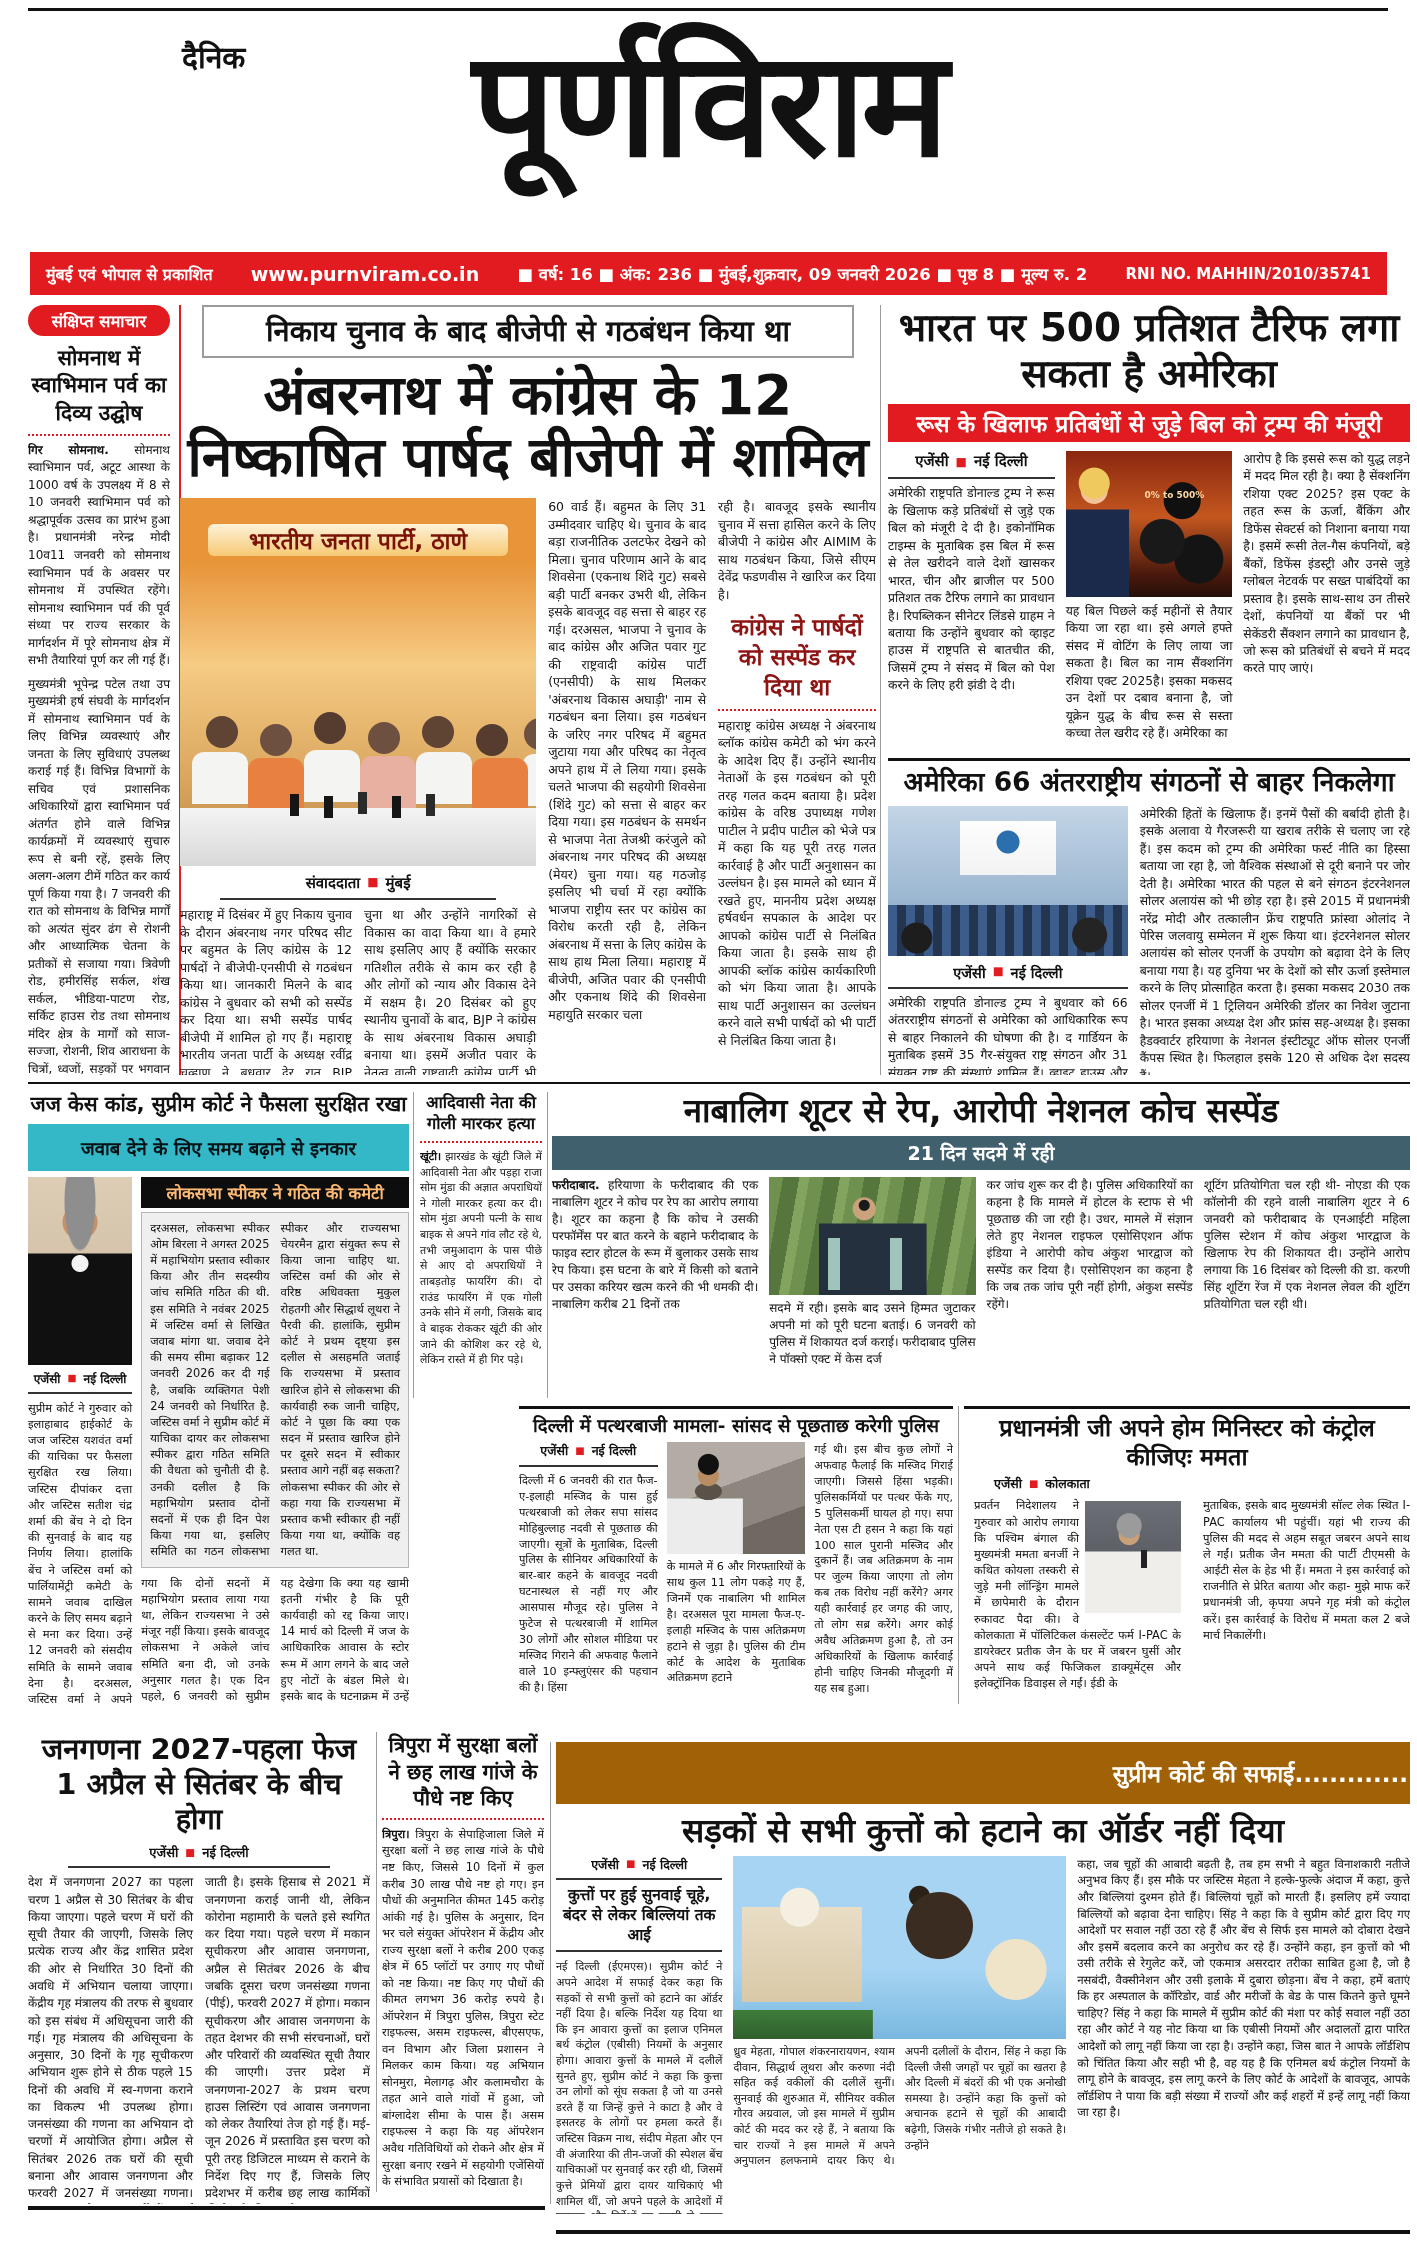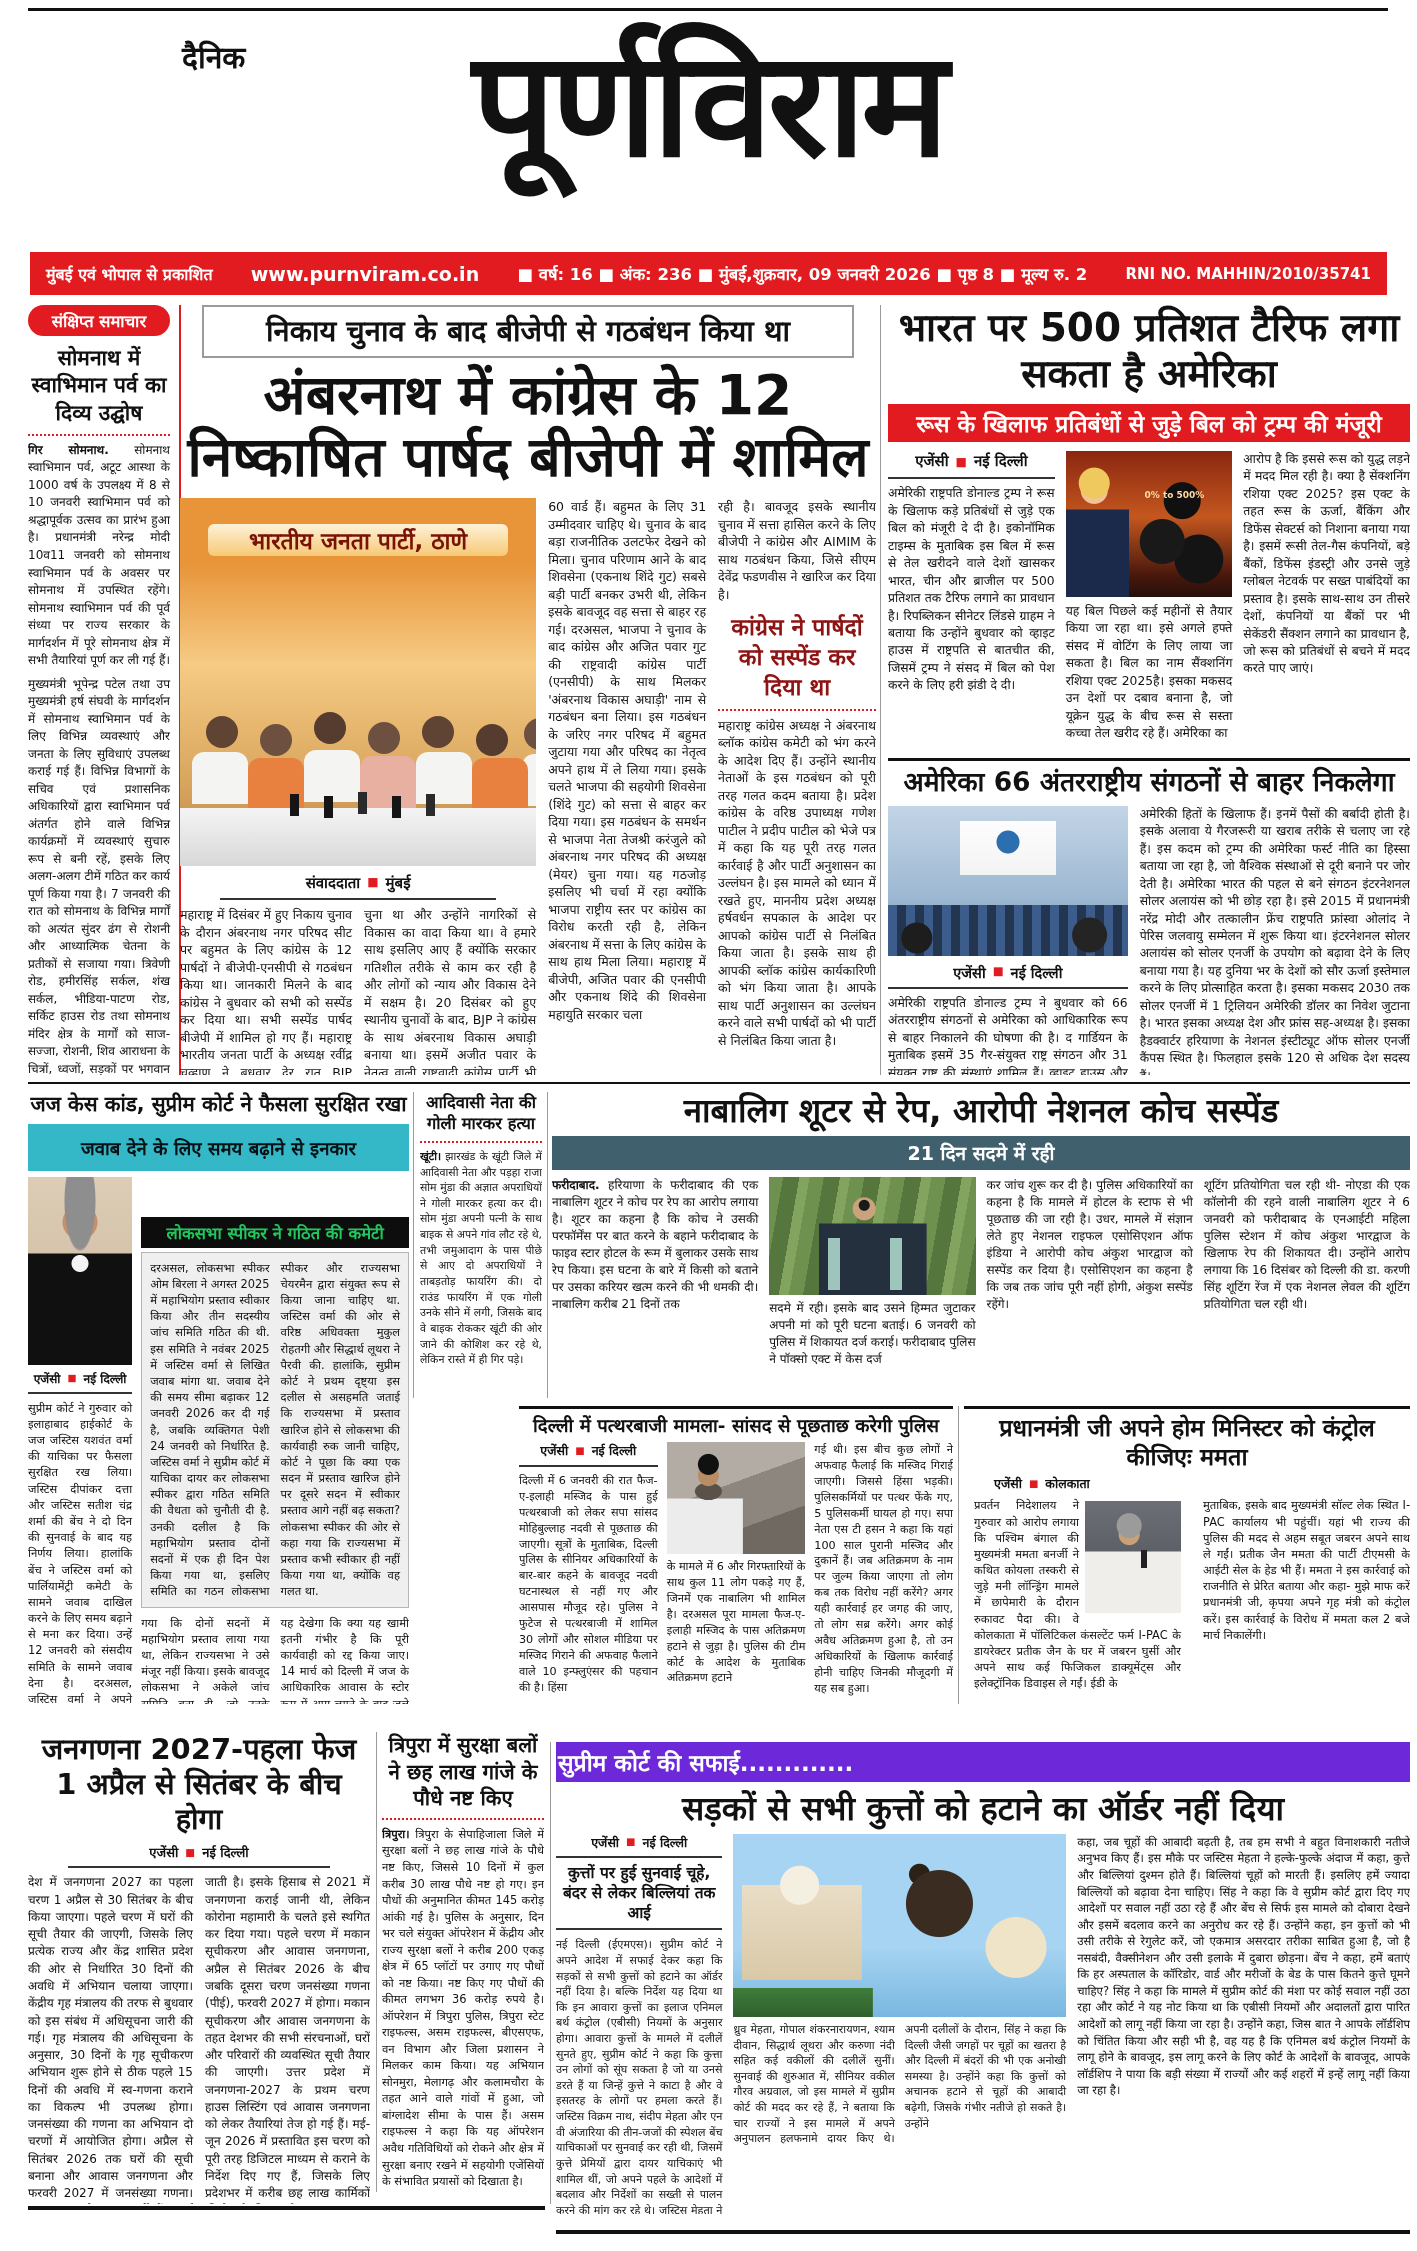--- a/index.html
+++ b/index.html
@@ -98,21 +98,21 @@
   .jleft{width:28%;}
   .judge-photo{height:188px;background:
      radial-gradient(ellipse at 50% 13%, #8e8e8e 0 15px, transparent 16px),
      radial-gradient(circle at 50% 24%, #c6906b 0 17px, transparent 18px),
      radial-gradient(circle at 50% 46%, #f4f4f4 0 8px, transparent 9px),
      linear-gradient(180deg, transparent 76px, #101010 77px),
      linear-gradient(#ddcdb6,#cbb79c);}
   .judge .caption{font-size:12px;margin-top:5px;}
   .jleft p{font-size:11.4px;line-height:1.42;}
   .jright{width:72%;}
-  .comhead{background:#0d0d0d;color:#22c55e;font-size:16.5px;font-weight:700;text-align:center;padding:4px 2px;margin-top:40px;}
+  .comhead{background:#0d0d0d;color:#fdba74;font-size:16.5px;font-weight:700;text-align:center;padding:4px 2px;}
   .combox{background:#efefef;border:1px solid #b5b5b5;padding:7px 8px;column-count:2;column-gap:11px;
           font-size:11.4px;line-height:1.42;text-align:justify;margin-top:4px;}
   .jbottom{column-count:2;column-gap:11px;font-size:11.4px;line-height:1.42;text-align:justify;margin-top:7px;}
 
   
   .tribal{left:420px;top:1092px;width:122px;height:302px;}
   .tribal .hl{font-size:16.5px;line-height:1.3;font-weight:800;}
   .tribal p{font-size:10.8px;line-height:1.45;}
 
   
@@ -161,21 +161,21 @@
   .census .byline{font-size:13px;margin-top:7px;}
   .census .body2{column-count:2;column-gap:12px;font-size:12px;line-height:1.44;text-align:justify;margin-top:4px;}
 
   
   .tripura{left:382px;top:1732px;width:162px;height:472px;}
   .tripura .hl{font-size:20.5px;font-weight:800;line-height:1.3;}
   .tripura p{font-size:11.4px;line-height:1.45;}
 
   
   .dogs{left:556px;top:1742px;width:854px;height:472px;}
-  .redbar{background:#6d28d9;color:#fff;font-size:23px;font-weight:700;text-align:left;padding:4px 2px;}
+  .redbar{background:#a16207;color:#fff;font-size:23px;font-weight:700;text-align:right;padding:15px 2px;}
   .dogs .hl{font-size:33px;font-weight:800;line-height:1.15;margin:8px 0 6px;}
   .dogs .cols{gap:11px;}
   .dcol1{width:20%;} .dcol2{width:40%;} .dcol3{width:40%;}
   .dogs .byline{font-size:12.5px;}
   .dsub{border-top:2.5px solid #333;border-bottom:2.5px solid #333;font-size:15.5px;font-weight:700;
         text-align:center;line-height:1.3;padding:5px 0;margin:5px 0 7px;}
   .dcol1 p{font-size:11px;line-height:1.42;}
   .court-photo{height:183px;background:
      radial-gradient(circle at 62% 38%, #3a2c20 0 33px, transparent 34px),
      radial-gradient(circle at 56% 22%, #2c2117 0 10px, transparent 11px),

